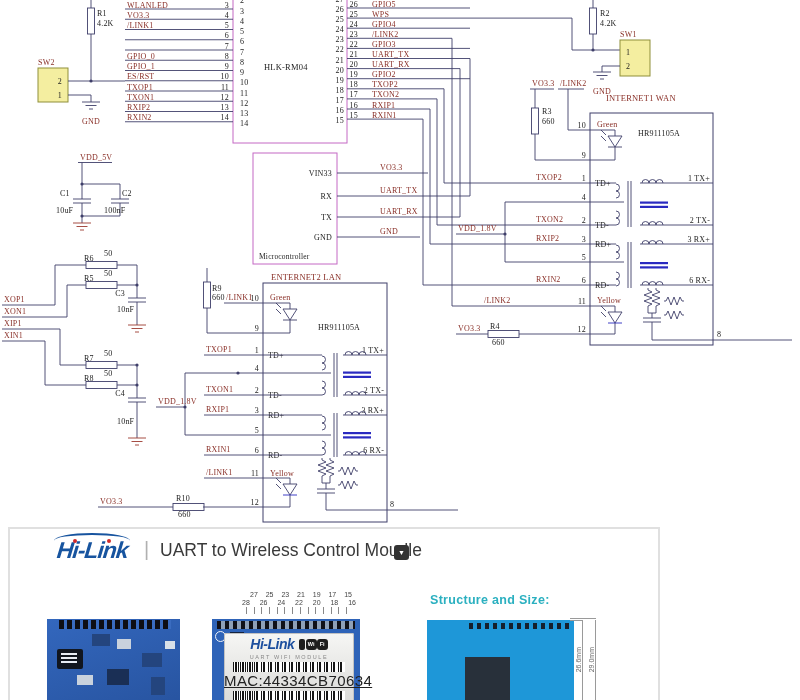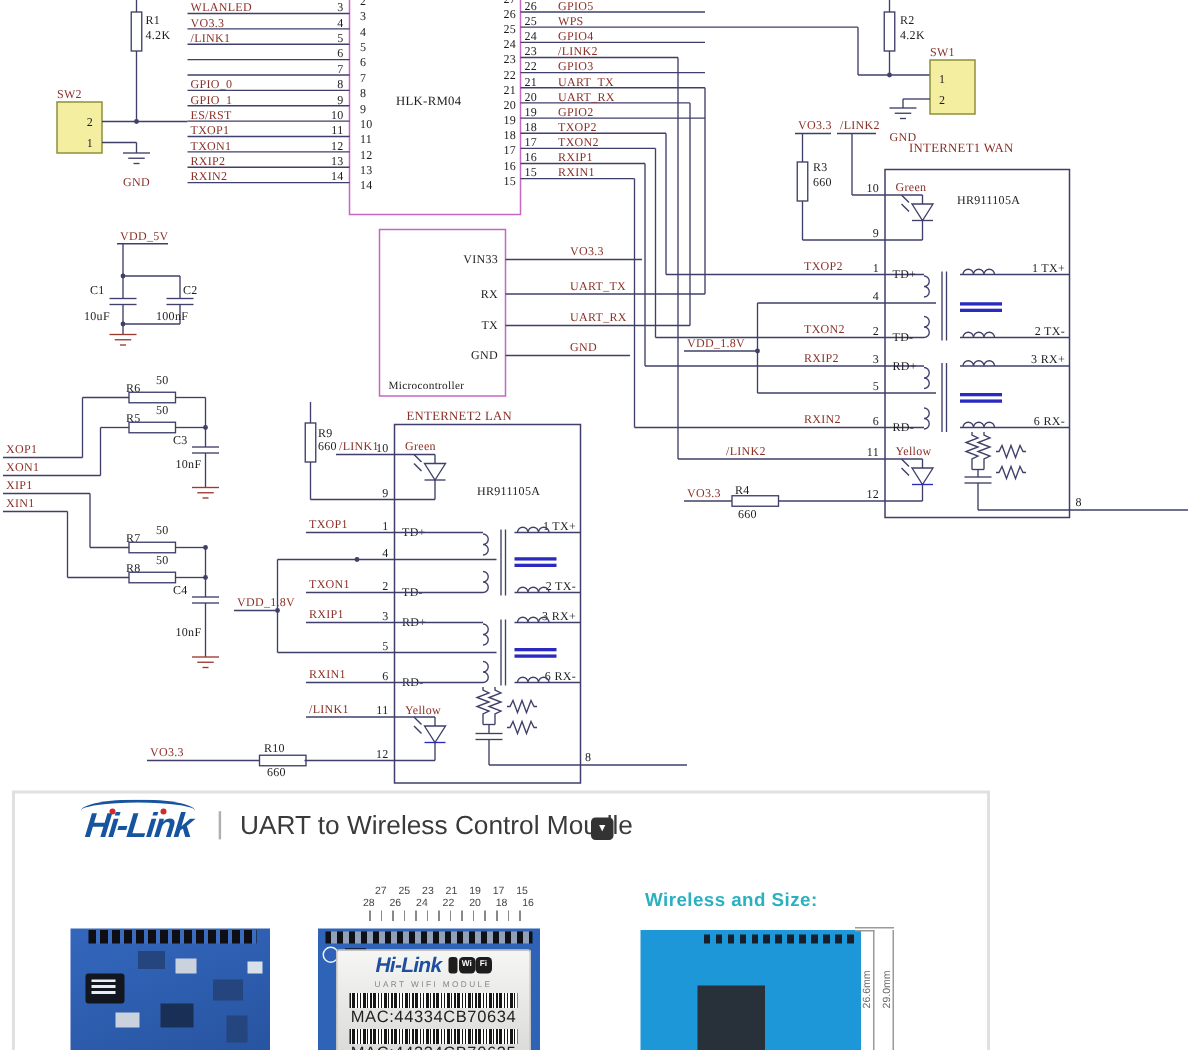--- a/index.html
+++ b/index.html
@@ -45,21 +45,21 @@
         background:linear-gradient(180deg,#f6f6f4,#d8d8d6);border-radius:2px;
         box-shadow:inset 0 0 0 1px #c2c2c2;}
   #mod-brand{font-size:14px;font-weight:bold;font-style:italic;color:#1d4f9e;letter-spacing:-.5px;}
   .badge{display:inline-block;width:11px;height:11px;background:#1d1d1d;color:#fff;
         font-size:5.5px;font-weight:bold;border-radius:3px;line-height:11px;vertical-align:middle;}
   #badge-pill{display:inline-block;width:6px;height:11px;background:#1d1d1d;border-radius:2px;
         vertical-align:middle;margin-right:1px;}
   #mod-sub{font-size:5.5px;letter-spacing:1.6px;color:#888;margin-top:1px;}
   .barcode{width:112px;height:10px;margin:2px auto 0;
         background:repeating-linear-gradient(90deg,#161616 0 1px,#fff 1px 2px,#161616 2px 4px,#fff 4px 5px,#161616 5px 5.5px,#fff 5.5px 7px);}
-  .mac{font-size:11px;color:#222;letter-spacing:.4px;}
+  .mac{font-size:15px;color:#222;letter-spacing:.4px;text-decoration:underline;}
   
   #structure-heading{position:absolute;left:420px;top:64px;font-size:12.5px;font-weight:bold;
         color:#2bb0c0;letter-spacing:.3px;}
   #structure-box{position:absolute;left:417px;top:91px;width:147px;height:95px;background:#1e97d8;}
   #s-dots{position:absolute;left:42px;top:3px;width:103px;height:6px;
         background:repeating-linear-gradient(90deg,#15202c 0 4.5px,transparent 4.5px 8px);}
   #s-shield{position:absolute;left:38px;top:37px;width:45px;height:58px;background:#28303a;}
   .dim-line{position:absolute;top:91px;height:95px;border-left:1px solid #9a9a9a;}
   #dim1{left:572px;} #dim2{left:585px;}
   .dim-tick{position:absolute;top:91px;border-top:1px solid #9a9a9a;height:0;}
@@ -563,21 +563,21 @@
           <span id="badge-pill"></span><span class="badge">Wi</span><span class="badge">Fi</span>
         </div>
         <div id="mod-sub">UART WIFI MODULE</div>
         <div class="barcode"></div>
         <div class="mac">MAC:44334CB70634</div>
         <div class="barcode"></div>
         <div class="mac">MAC:44334CB70635</div>
       </div>
     </div>
 
-    <div id="structure-heading">Wireless and Size:</div>
+    <div id="structure-heading">Structure and Size:</div>
     <div id="structure-box">
       <div id="s-dots"></div>
       <div id="s-shield"></div>
     </div>
     <div class="dim-line" id="dim1"></div>
     <div class="dim-line" id="dim2"></div>
     <div class="dim-tick" id="dt1"></div>
     <div class="dim-tick" id="dt2"></div>
     <span class="dim-label" id="dl1">26.6mm</span>
     <span class="dim-label" id="dl2">29.0mm</span>

